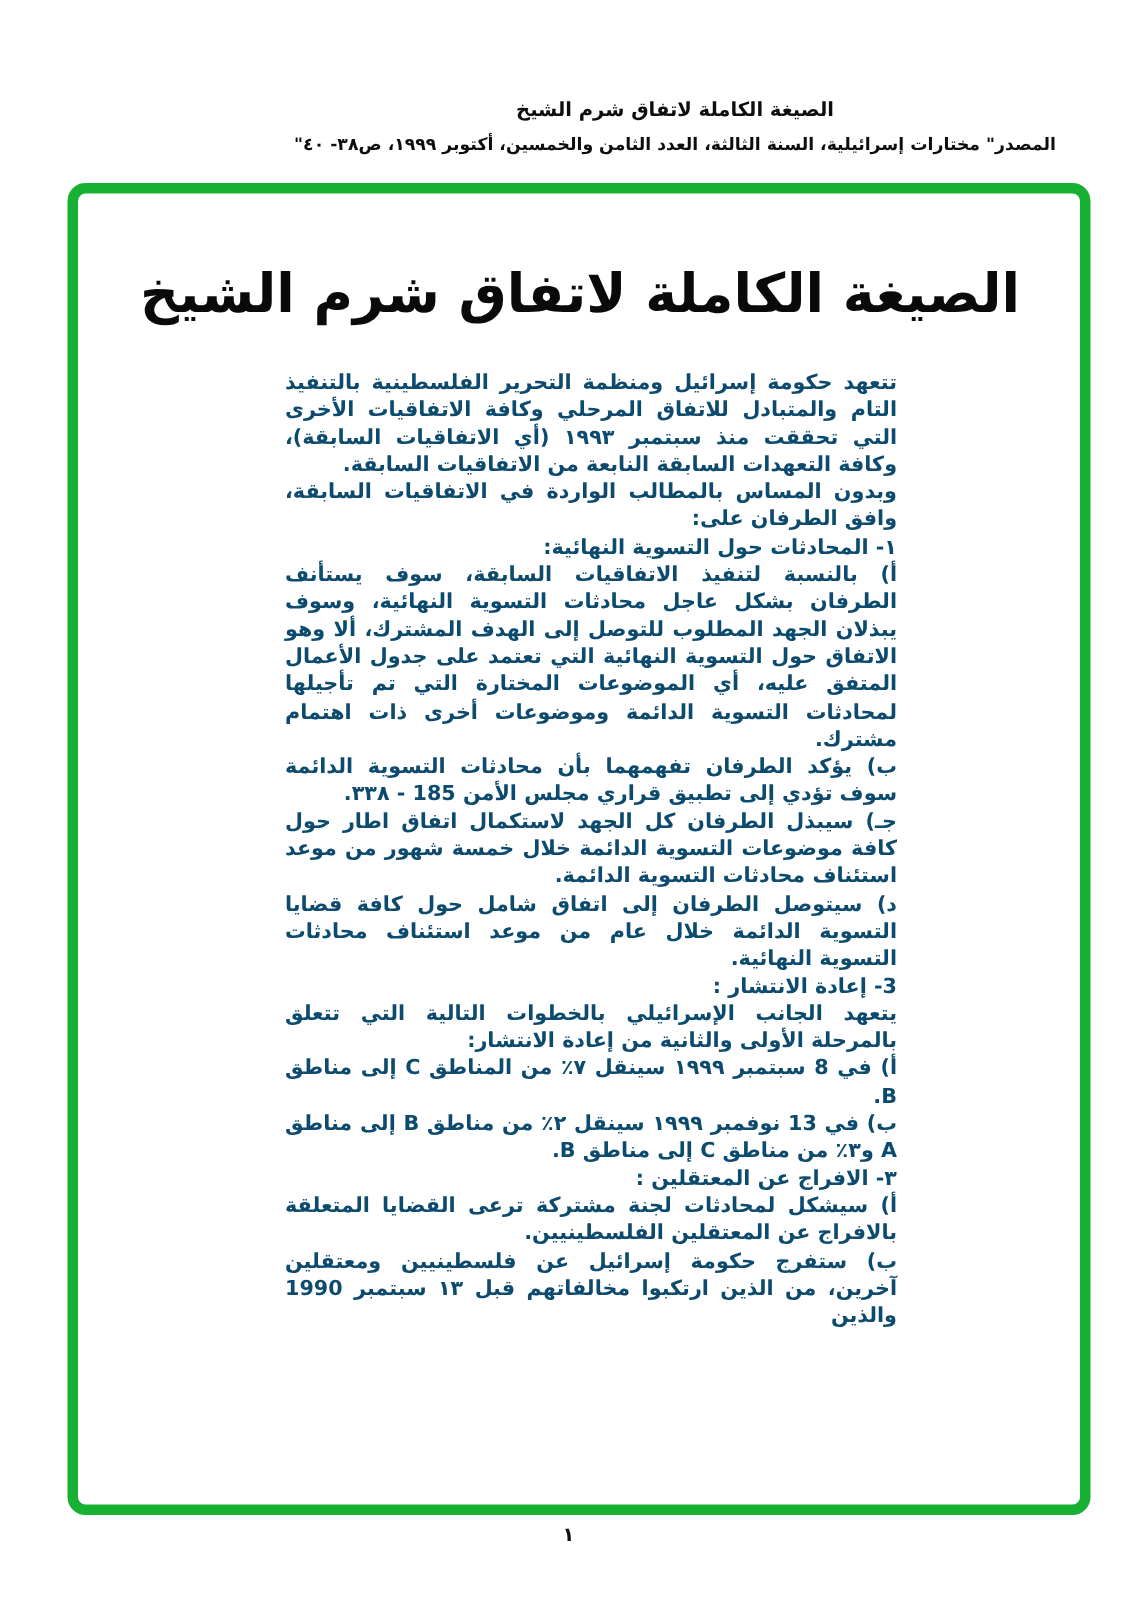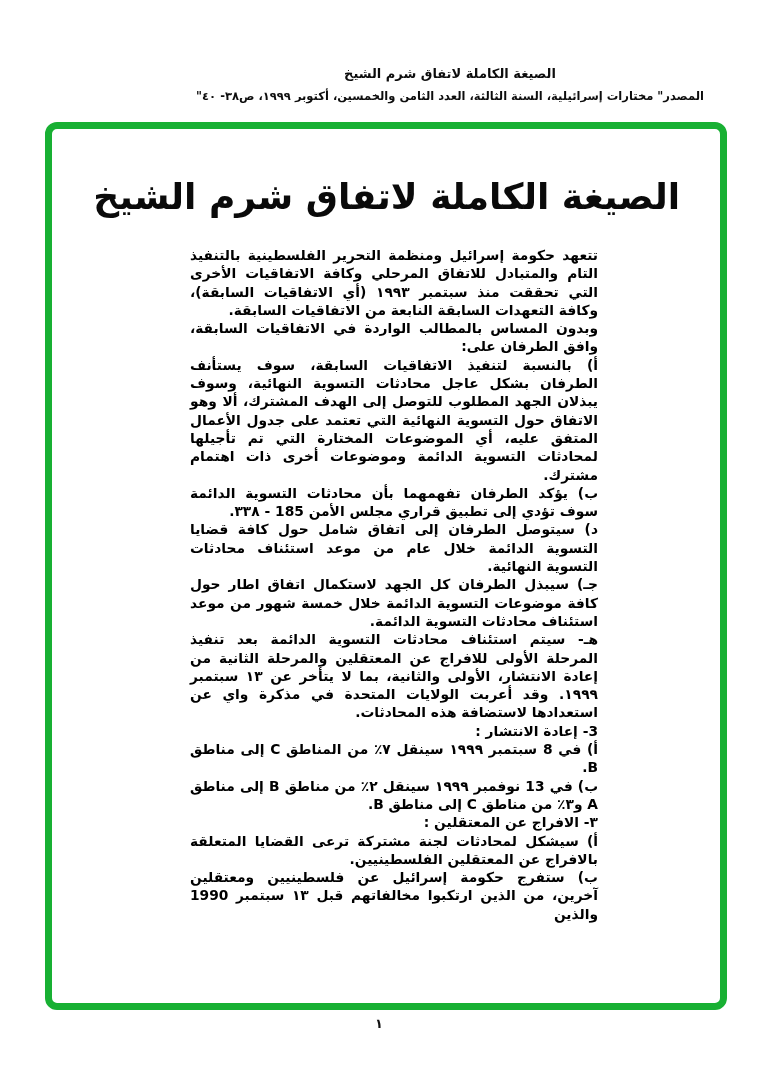--- a/index.html
+++ b/index.html
@@ -61,21 +61,21 @@
   .doc-body {
     position: absolute;
     left: 190px;
     top: 246px;
     width: 408px;
     direction: rtl;
     text-align: justify;
     font-size: 13.8px;
     font-weight: bold;
     line-height: 18.3px;
-    color: #000000;
+    color: #0c4a6e;
   }
   .doc-body p, .doc-body h3 {
     margin: 0;
     padding: 0;
     font-size: inherit;
     font-weight: inherit;
     line-height: inherit;
   }
   .page-number {
     position: absolute;
@@ -96,26 +96,27 @@
   <div class="source-line">المصدر" مختارات إسرائيلية، السنة الثالثة، العدد الثامن والخمسين، أكتوبر ١٩٩٩، ص٣٨- ٤٠"</div>
 </div>
 
 <div class="agreement-frame"></div>
 
 <div class="doc-title">الصيغة الكاملة لاتفاق شرم الشيخ</div>
 
 <div class="doc-body">
   <p>تتعهد حكومة إسرائيل ومنظمة التحرير الفلسطينية بالتنفيذ التام والمتبادل للاتفاق المرحلي وكافة الاتفاقيات الأخرى التي تحققت منذ سبتمبر ١٩٩٣ (أي الاتفاقيات السابقة)، وكافة التعهدات السابقة النابعة من الاتفاقيات السابقة.</p>
   <p>وبدون المساس بالمطالب الواردة في الاتفاقيات السابقة، وافق الطرفان على:</p>
+  <h3>١- المحادثات حول التسوية النهائية:</h3>
   <p>أ) بالنسبة لتنفيذ الاتفاقيات السابقة، سوف يستأنف الطرفان بشكل عاجل محادثات التسوية النهائية، وسوف يبذلان الجهد المطلوب للتوصل إلى الهدف المشترك، ألا وهو الاتفاق حول التسوية النهائية التي تعتمد على جدول الأعمال المتفق عليه، أي الموضوعات المختارة التي تم تأجيلها لمحادثات التسوية الدائمة وموضوعات أخرى ذات اهتمام مشترك.</p>
   <p>ب) يؤكد الطرفان تفهمهما بأن محادثات التسوية الدائمة سوف تؤدي إلى تطبيق قراري مجلس الأمن 185 - ٣٣٨.</p>
+  <p>جـ) سيبذل الطرفان كل الجهد لاستكمال اتفاق اطار حول كافة موضوعات التسوية الدائمة خلال خمسة شهور من موعد استئناف محادثات التسوية الدائمة.</p>
   <p>د) سيتوصل الطرفان إلى اتفاق شامل حول كافة قضايا التسوية الدائمة خلال عام من موعد استئناف محادثات التسوية النهائية.</p>
-  <p>جـ) سيبذل الطرفان كل الجهد لاستكمال اتفاق اطار حول كافة موضوعات التسوية الدائمة خلال خمسة شهور من موعد استئناف محادثات التسوية الدائمة.</p>
-  <p>هـ- سيتم استئناف محادثات التسوية الدائمة بعد تنفيذ المرحلة الأولى للافراج عن المعتقلين والمرحلة الثانية من إعادة الانتشار، الأولى والثانية، بما لا يتأخر عن ١٣ سبتمبر ١٩٩٩. وقد أعربت الولايات المتحدة في مذكرة واي عن استعدادها لاستضافة هذه المحادثات.</p>
   <h3>3- إعادة الانتشار :</h3>
+  <p>يتعهد الجانب الإسرائيلي بالخطوات التالية التي تتعلق بالمرحلة الأولى والثانية من إعادة الانتشار:</p>
   <p>أ) في 8 سبتمبر ١٩٩٩ سينقل ٧٪ من المناطق C إلى مناطق B.</p>
   <p>ب) في 13 نوفمبر ١٩٩٩ سينقل ٢٪ من مناطق B إلى مناطق A و٣٪ من مناطق C إلى مناطق B.</p>
   <h3>٣- الافراج عن المعتقلين :</h3>
   <p>أ) سيشكل لمحادثات لجنة مشتركة ترعى القضايا المتعلقة بالافراج عن المعتقلين الفلسطينيين.</p>
   <p>ب) ستفرج حكومة إسرائيل عن فلسطينيين ومعتقلين آخرين، من الذين ارتكبوا مخالفاتهم قبل ١٣ سبتمبر 1990 والذين</p>
 </div>
 
 <div class="page-number">١</div>
 
 </body></html>

